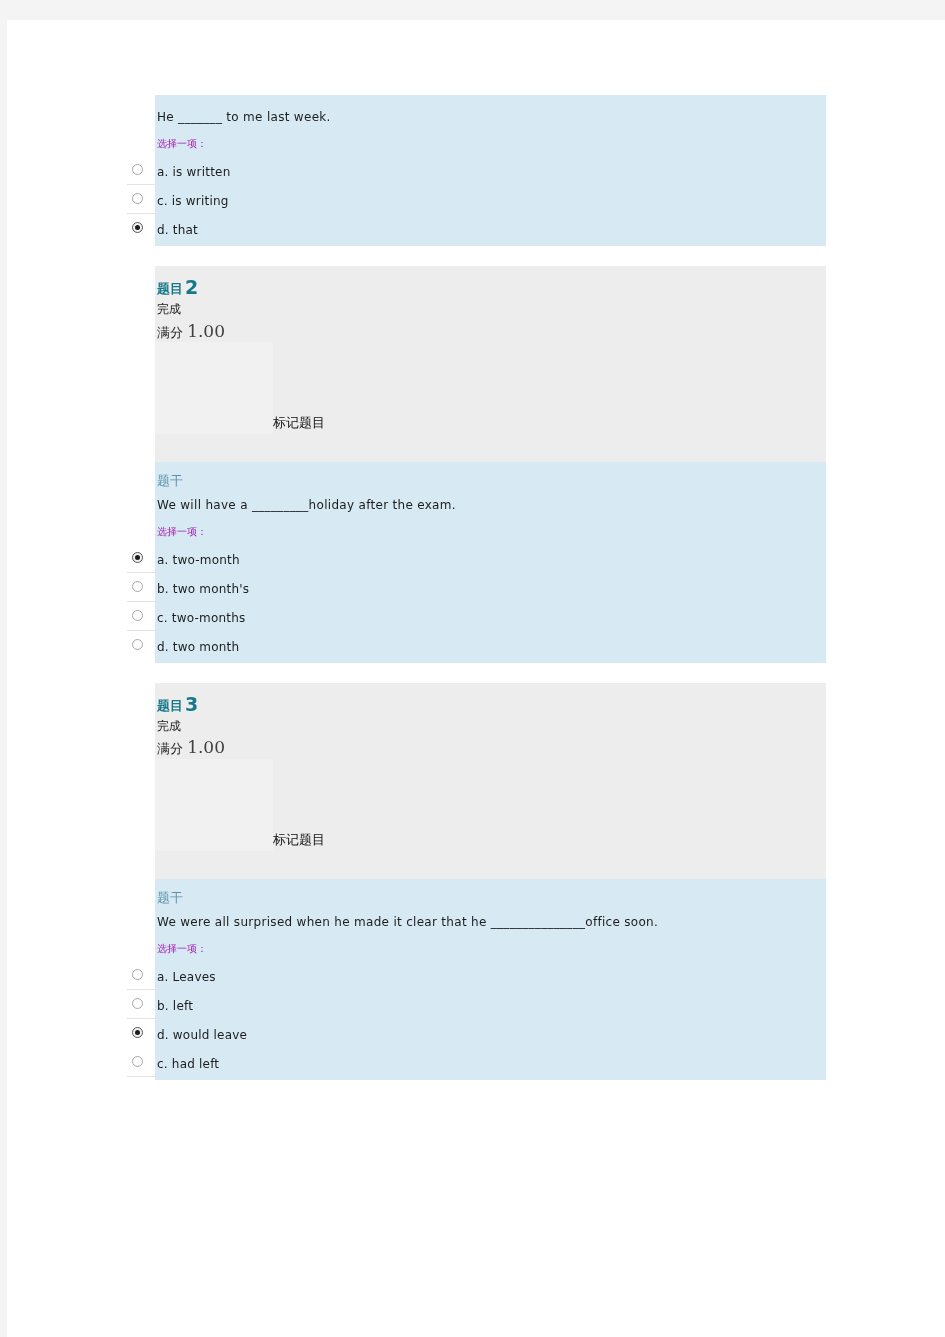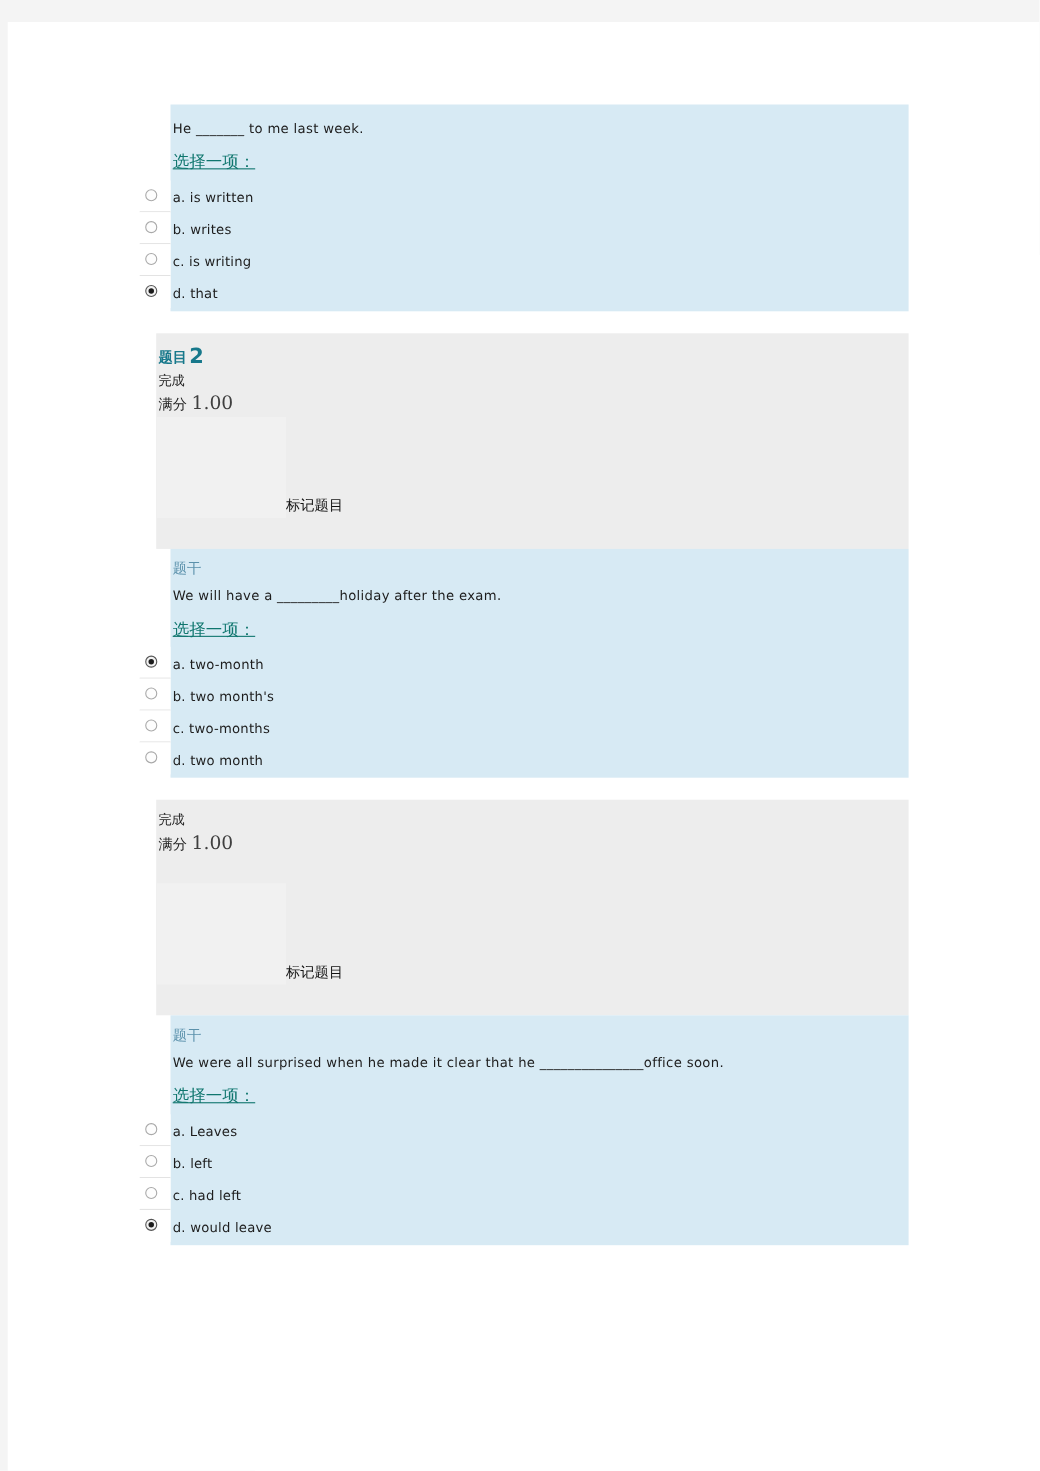--- a/index.html
+++ b/index.html
@@ -29,21 +29,21 @@
   }
 
   
   .question {
     position: relative;
     margin-bottom: 0;
   }
 
   
   .q-info {
-    margin-left: 22px;
+    margin-left: 35px;
     background: #ededed;
     padding: 10px 0 0 0;
     position: relative;
     height: 196px;
     box-sizing: border-box;
   }
   .q-info-inner {
     padding-left: 2px;
   }
   .q-no {
@@ -114,26 +114,25 @@
     color: #1d1d1d;
     padding-left: 2px;
     padding-right: 10px;
     line-height: 1.45;
     letter-spacing: 0.3px;
     text-align: justify;
     text-align-last: left;
     margin-bottom: 10px;
   }
   .prompt {
-    font-size: 15px;
-    color: #0f766e;
+    font-size: 10px;
+    color: #a21caf;
     padding-left: 2px;
     line-height: 1.5;
     margin-bottom: 5px;
-    text-decoration: underline;
   }
 
   
   .answers {
     position: relative;
   }
   .answer-row {
     position: relative;
     height: 29px;
     line-height: 29px;
@@ -196,26 +195,20 @@
         <div class="prompt">选择一项：</div>
         <div class="answers">
 
           <div class="answer-row">
             <div class="radio-cell">
               <span class="radio"></span>
             </div>
             <span class="answer-label">a. is written</span>
           </div>
 
-          <div class="answer-row">
-            <div class="radio-cell">
-              <span class="radio"></span>
-            </div>
-            <span class="answer-label">b. writes</span>
-          </div>
 
           <div class="answer-row">
             <div class="radio-cell">
               <span class="radio"></span>
             </div>
             <span class="answer-label">c. is writing</span>
           </div>
 
           <div class="answer-row">
             <div class="radio-cell last">
@@ -284,20 +277,23 @@
         </div>
         <div class="spacer-after-answers"></div>
       </div>
     </div>
 
     <div class="gap"></div>
 
     <div class="question">
       <div class="q-info">
         <div class="q-info-inner">
+          <div class="q-no">
+            <span>题目</span><span class="num">3</span>
+          </div>
           <div class="q-state">完成</div>
           <div class="q-grade">
             <span>满分</span>
             <span class="gv">1.00</span>
           </div>
         </div>
         <div class="flag-area"></div>
         <div class="flag-label">标记题目</div>
       </div>
 
@@ -315,32 +311,32 @@
           </div>
 
           <div class="answer-row">
             <div class="radio-cell">
               <span class="radio"></span>
             </div>
             <span class="answer-label">b. left</span>
           </div>
 
           <div class="answer-row">
-            <div class="radio-cell">
-              <span class="radio"></span>
-            </div>
-            <span class="answer-label">c. had left</span>
-          </div>
-
-          <div class="answer-row">
             <div class="radio-cell last">
               <span class="radio checked"></span>
             </div>
             <span class="answer-label">d. would leave</span>
           </div>
 
+          <div class="answer-row">
+            <div class="radio-cell">
+              <span class="radio"></span>
+            </div>
+            <span class="answer-label">c. had left</span>
+          </div>
+
         </div>
         <div class="spacer-after-answers"></div>
       </div>
     </div>
 
   </div>
 </div>
 
 </body></html>

